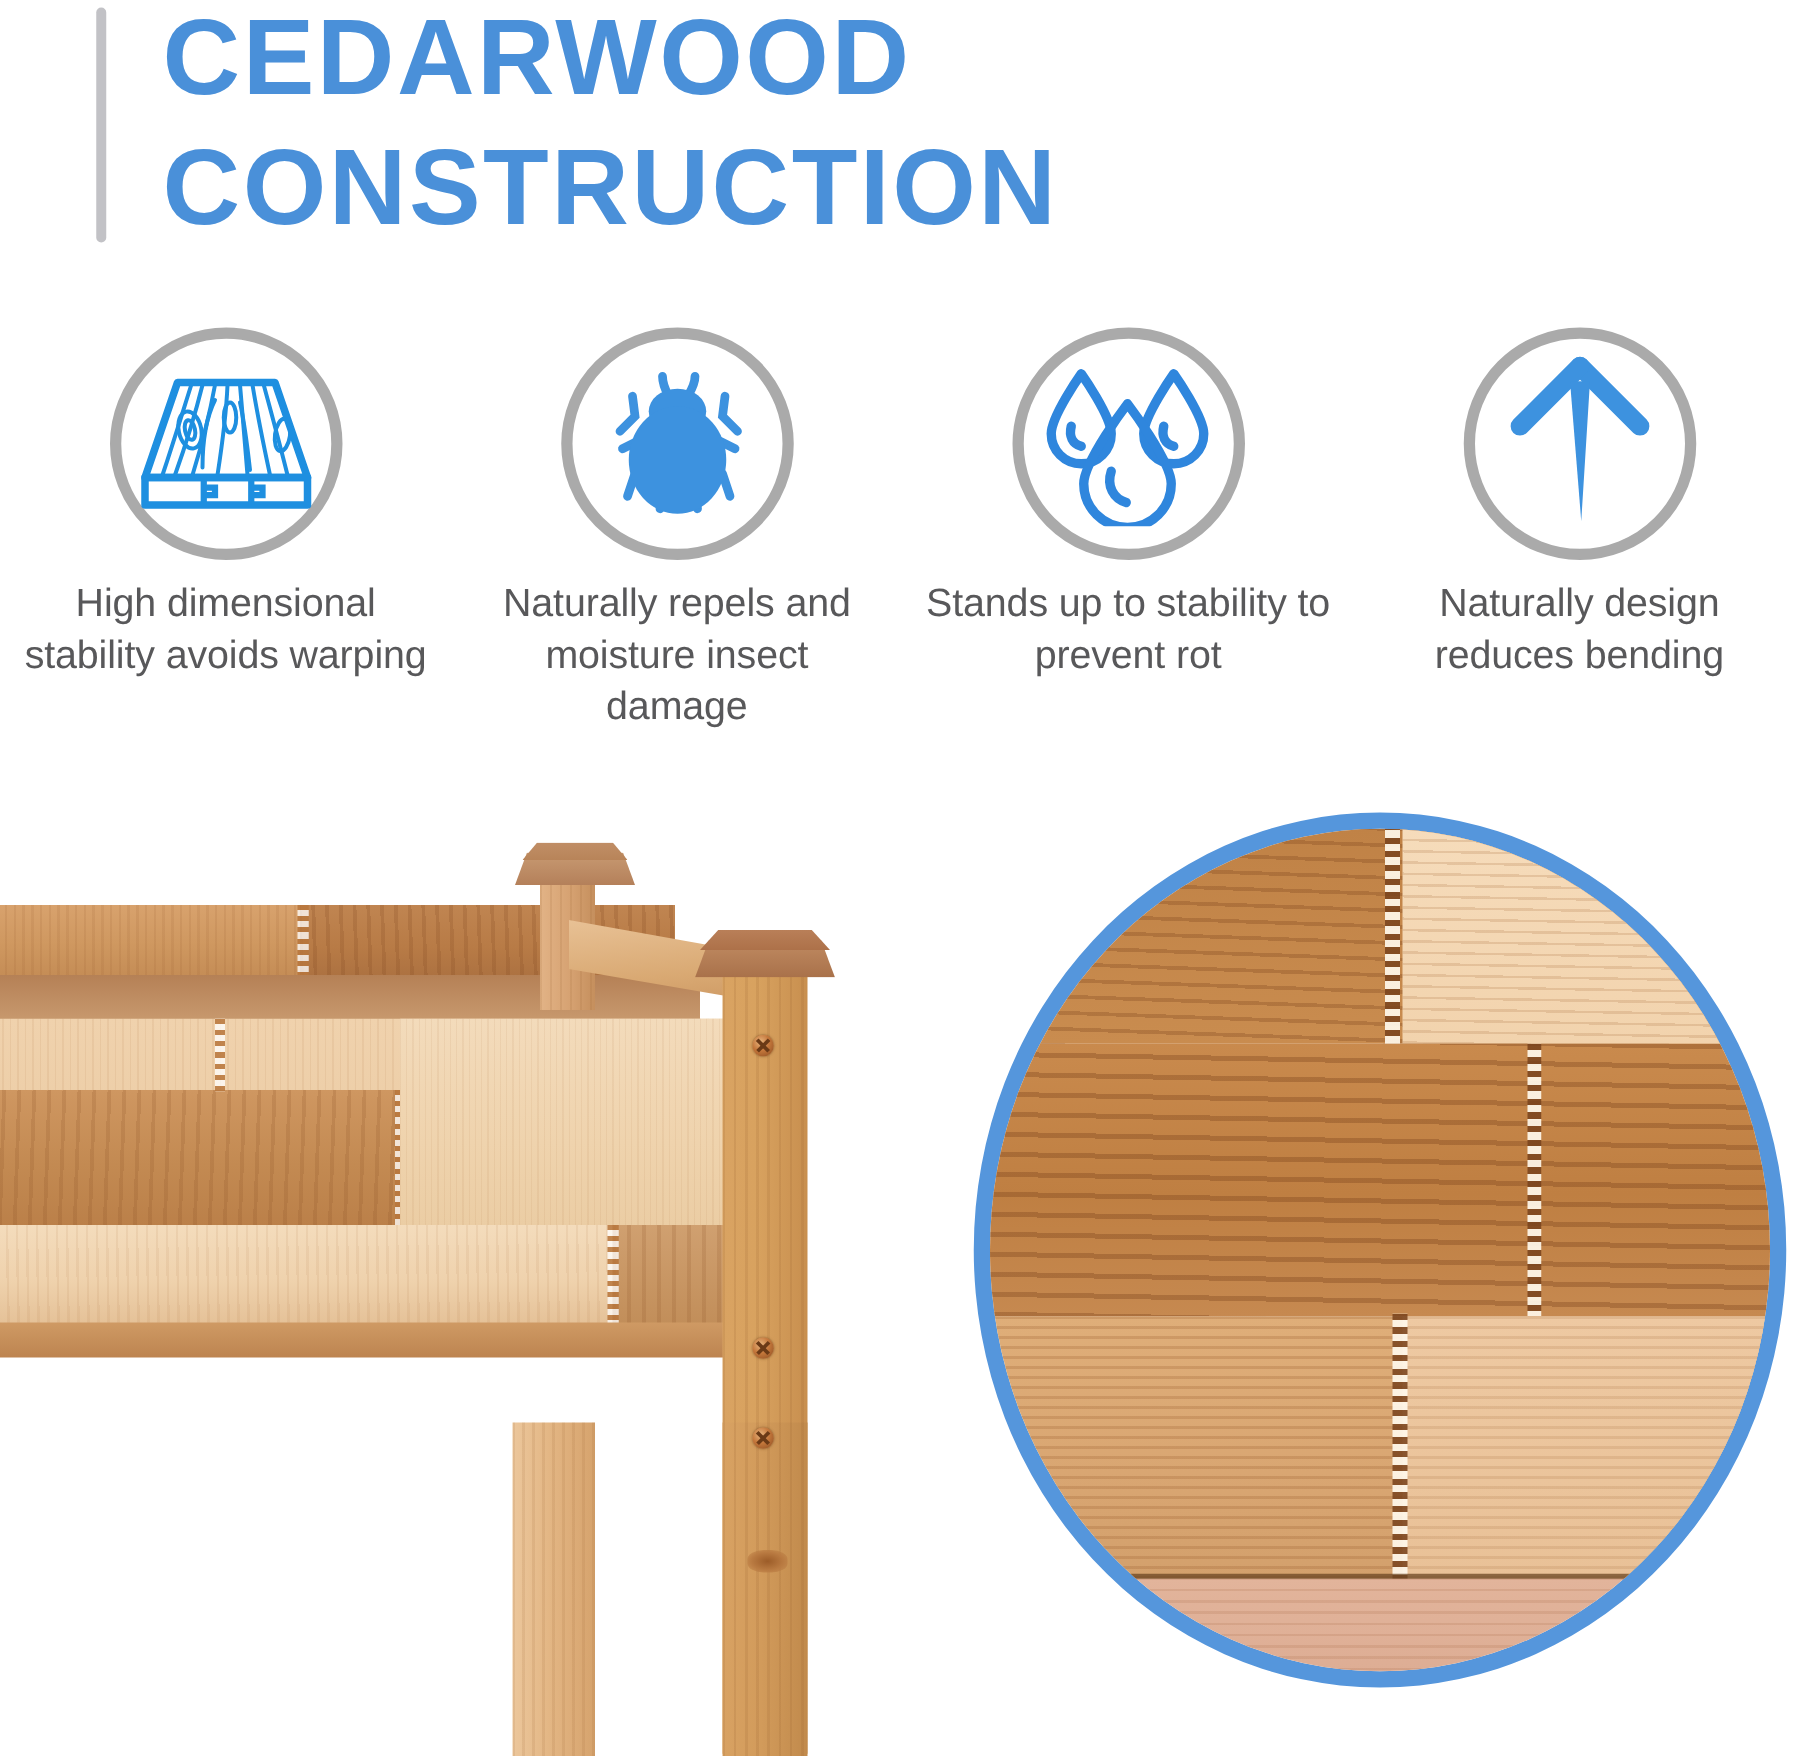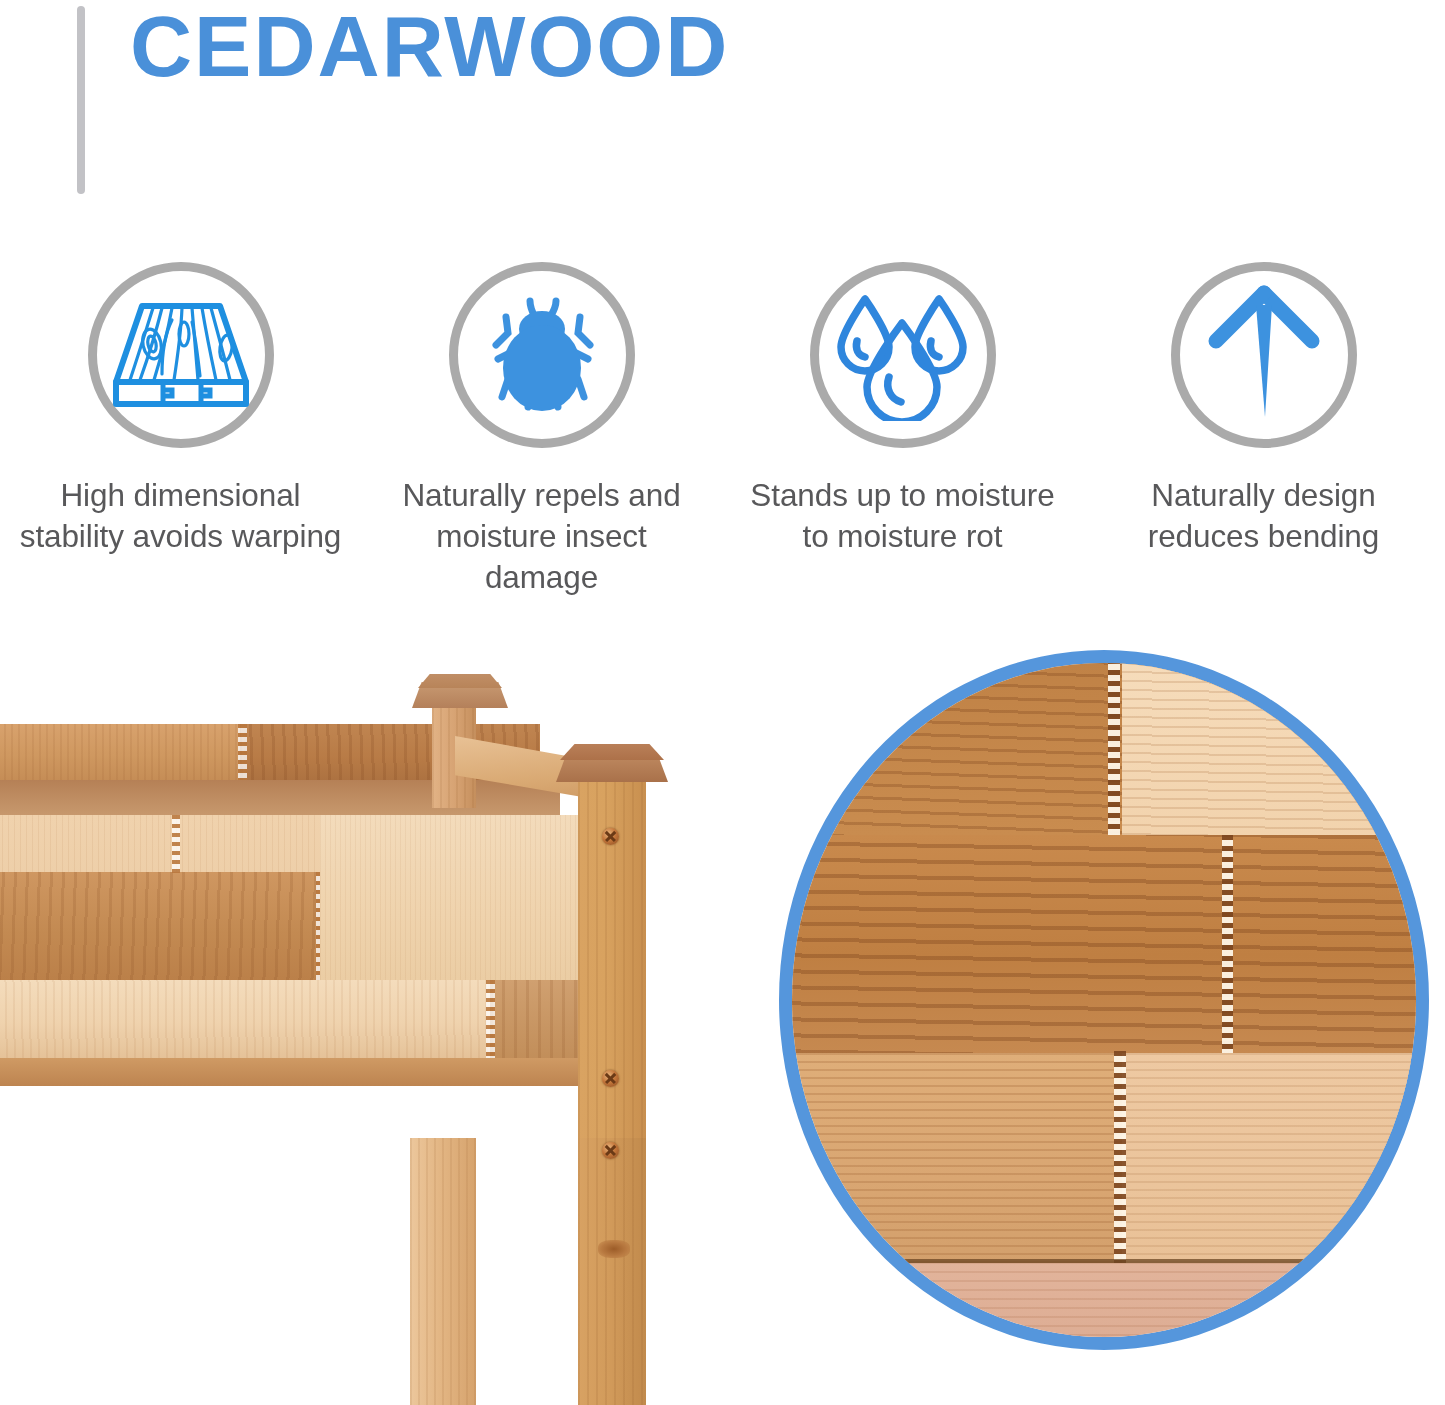--- a/index.html
+++ b/index.html
@@ -75,21 +75,21 @@
     border-radius: 50%;
     border: 9px solid #aaaaaa;
     box-sizing: border-box;
     display: flex;
     align-items: center;
     justify-content: center;
     position: relative;
   }
   .icon-circle svg { display: block; }
   .feature-caption {
-    margin-top: 27px;
+    margin-top: 14px;
     text-align: center;
     color: #58585a;
     font-size: 31.5px;
     line-height: 41px;
     font-weight: normal;
     letter-spacing: -0.1px;
     max-width: 330px;
   }
 
   
@@ -349,20 +349,21 @@
       rgba(255,248,235,0.92) 5px, rgba(255,248,235,0.92) 11px);
   }
 </style>
 </head>
 <body>
 
 <div id="header">
   <div id="title-bar"></div>
   <div id="title-block">
     <div class="title-line">CEDARWOOD</div>
+    <div class="title-line">CONSTRUCTION</div>
   </div>
 </div>
 
 <div id="features">
 
   <div class="feature">
     <div class="icon-circle">
       <svg width="150" height="126" viewBox="0 0 150 126">
         <g fill="none" stroke="#1e8fe0" stroke-width="6" stroke-linejoin="round" stroke-linecap="round">
           <path d="M36 14 H114 L140 90 H10 Z"></path>
@@ -422,21 +423,21 @@
         <g fill="none" stroke="#2f86dd" stroke-width="7.5" stroke-linecap="round" stroke-linejoin="round">
           <path d="M32 10 C32 10, 8 44, 8 58 A24 24 0 0 0 56 58 C56 44, 32 10, 32 10 Z"></path>
           <path d="M24 52 C22 60, 25 66, 32 68"></path>
           <path d="M106 10 C106 10, 82 44, 82 58 A24 24 0 0 0 130 58 C130 44, 106 10, 106 10 Z"></path>
           <path d="M98 52 C96 60, 99 66, 106 68"></path>
           <path d="M69 34 C69 34, 34 80, 34 98 A35 35 0 0 0 104 98 C104 80, 69 34, 69 34 Z"></path>
           <path d="M56 88 C52 100, 58 110, 68 113"></path>
         </g>
       </svg>
     </div>
-    <div class="feature-caption">Stands up to moisture to moisture rot</div>
+    <div class="feature-caption">Stands up to stability to prevent rot</div>
   </div>
 
   <div class="feature">
     <div class="icon-circle">
       <svg width="140" height="140" viewBox="0 0 140 140">
         <path d="M70 8 L118 56" fill="none" stroke="#3d92df" stroke-width="15" stroke-linecap="round"></path>
         <path d="M70 8 L22 56" fill="none" stroke="#3d92df" stroke-width="15" stroke-linecap="round"></path>
         <path d="M62 20 L78 20 L71 132 Z" fill="#3d92df"></path>
       </svg>
     </div>

